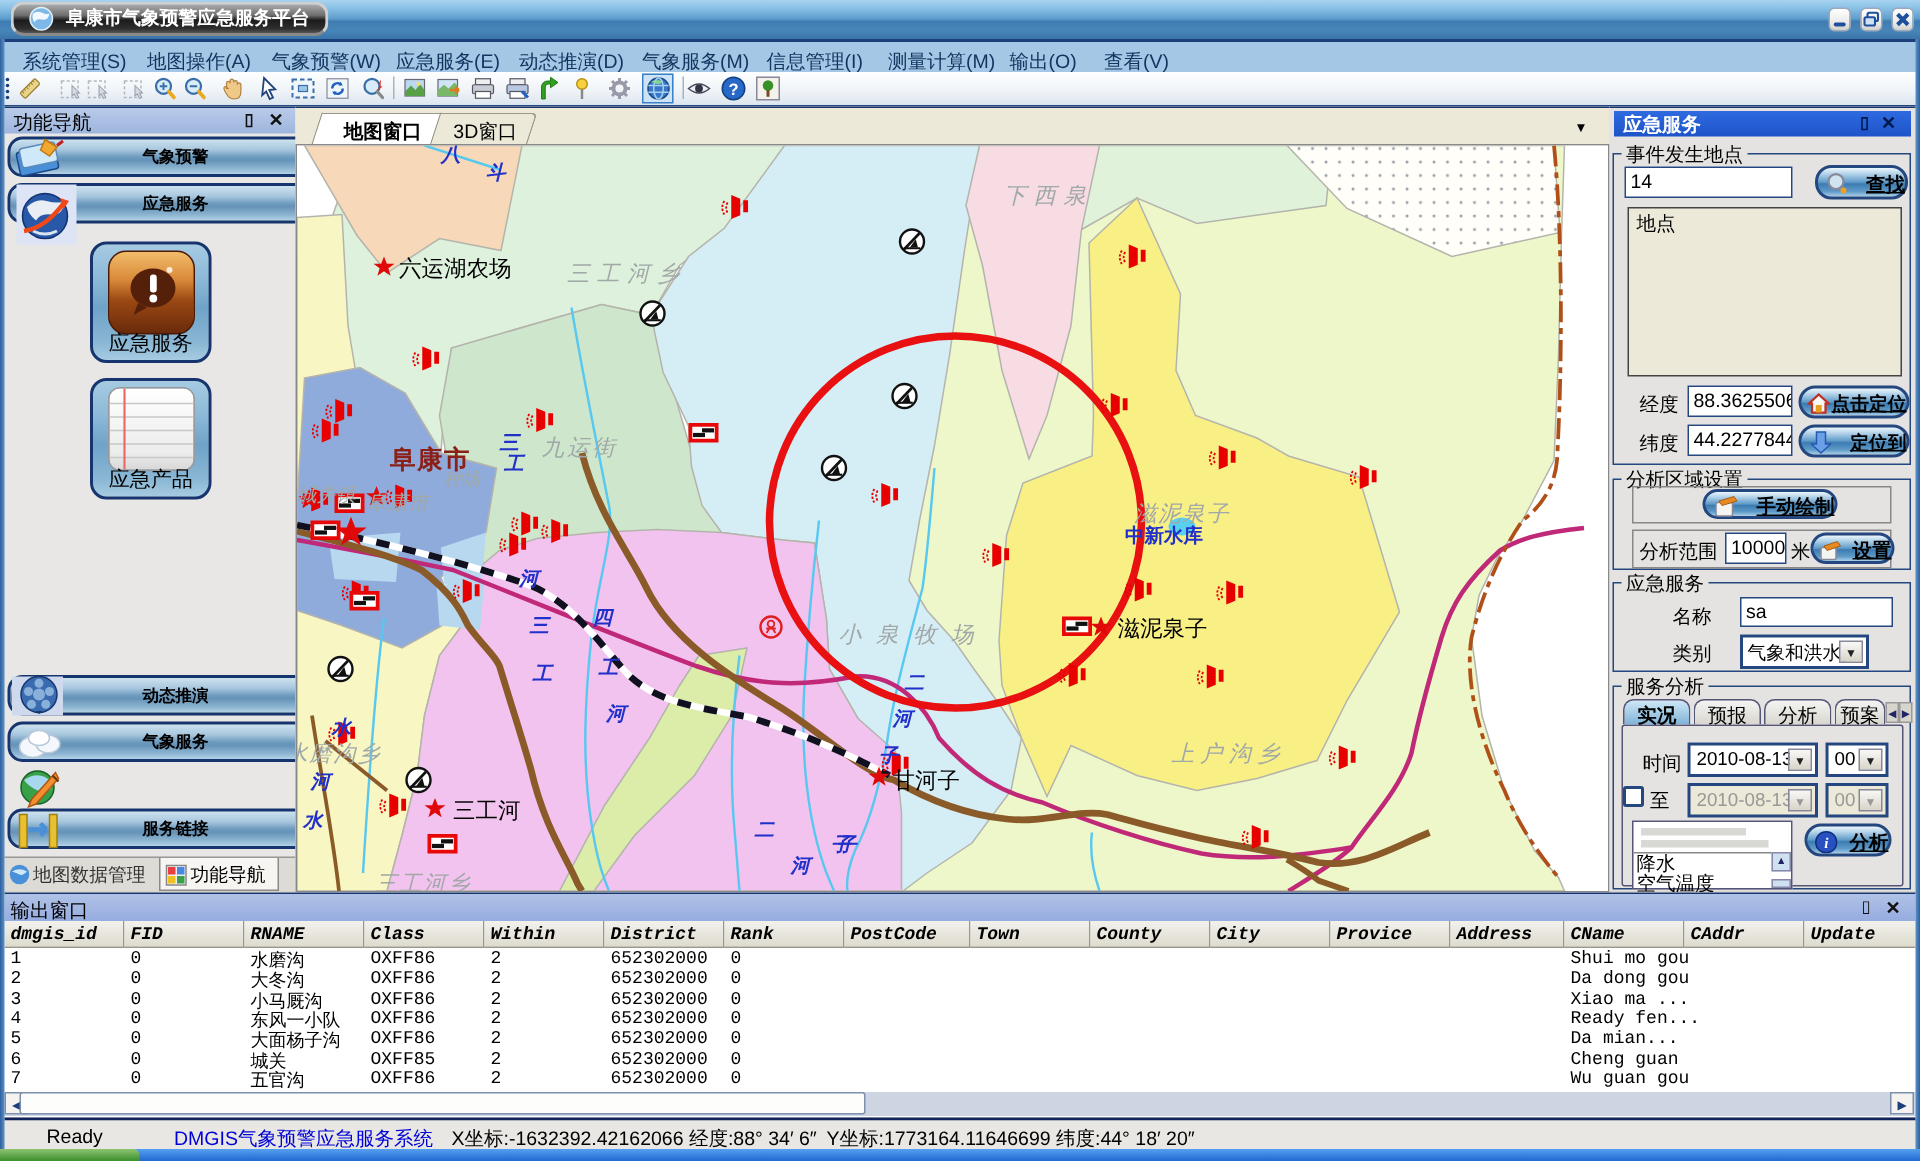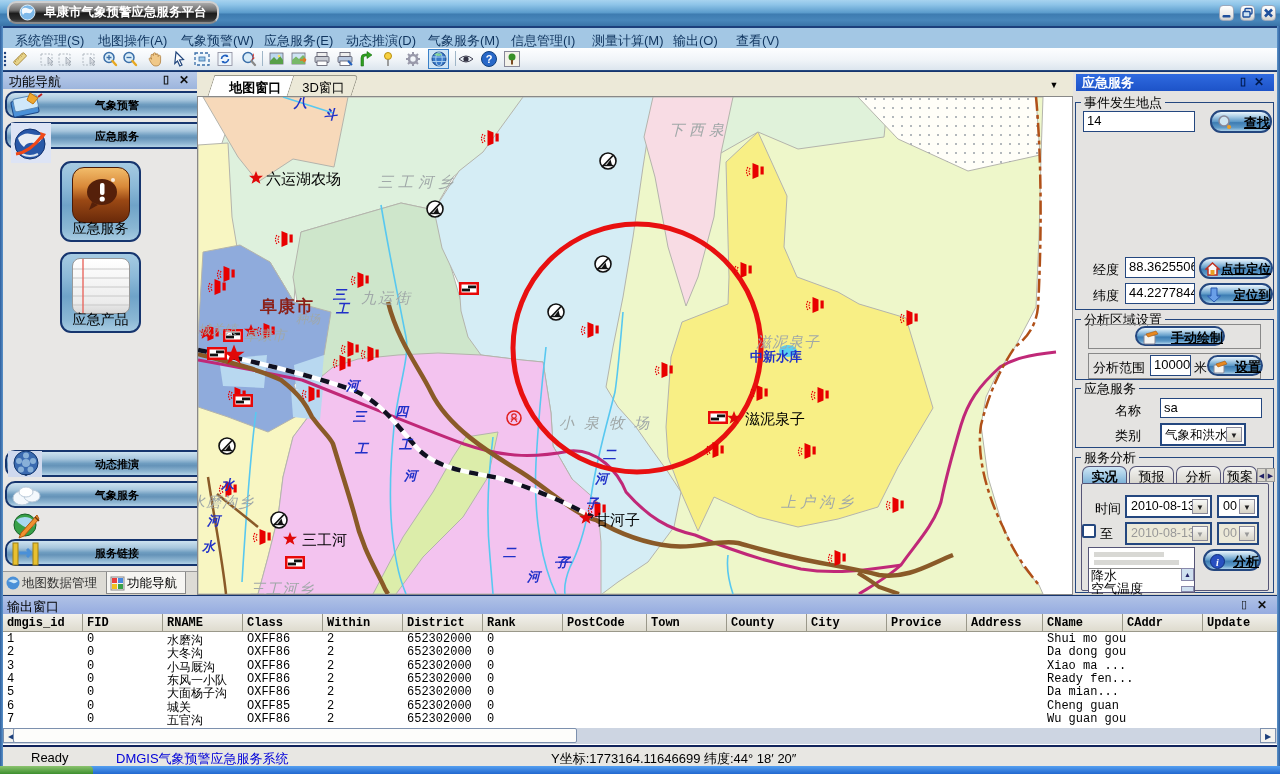--- a/index.html
+++ b/index.html
@@ -52,21 +52,21 @@
   background:linear-gradient(180deg,#ecf6fc 0%,#b5d4ea 20%,#5e9ac8 50%,#3c7cb2 56%,#5e9ac8 82%,#aacfe8 100%);
   color:#000; font-size:13px; font-weight:bold; text-align:right; white-space:nowrap;text-decoration:underline; }
 .combo { position:absolute; background:#fff; border:2px solid #24477f; font-size:12.5px; color:#000; }
 .combo .arr { position:absolute; right:2px; top:2px; bottom:2px; width:16px; background:linear-gradient(180deg,#f8f8f6,#d8d4c8); border:1px solid #889; text-align:center; font-size:8px; padding-top:3px; color:#222; }
 .combo.dis { background:#ece9d8; color:#999; }
 .rtab { position:absolute; top:0; height:17px; border:1px solid #557; border-bottom:none; border-radius:7px 7px 0 0; background:linear-gradient(180deg,#f4f4f2,#d8d6ce); text-align:center; font-size:13px; padding-top:1px; color:#000; }
 .rtab.sel { background:linear-gradient(180deg,#cfe7f6,#7fb3d8); font-weight:bold; }
 #outputwin { position:absolute; left:3px; top:595px; width:1274px; height:150px; background:#fff; }
 #ophead { position:absolute; left:0; top:0; width:1274px; height:19px; background:linear-gradient(180deg,#b0c2e6,#96ace0); border-top:1px solid #16356e; font-size:13px; color:#000; padding:2px 0 0 4px; }
 #optable { position:absolute; left:0; top:19px; width:1274px; height:114px; background:#fff; overflow:hidden; font-family:"Liberation Mono", monospace; font-size:12px; }
-.ocol { position:absolute; top:0; height:18px; background:linear-gradient(180deg,#f2f1ec,#dedbce); border-right:1px solid #9a988a; border-bottom:1px solid #9a988a; padding:2px 0 0 4px; font-weight:bold; white-space:nowrap; }
+.ocol { position:absolute; top:0; height:18px; background:linear-gradient(180deg,#f2f1ec,#dedbce); border-right:1px solid #9a988a; border-bottom:1px solid #9a988a; padding:2px 0 0 4px; font-weight:bold; white-space:nowrap;font-style:italic; }
 .orow { position:absolute; left:0; width:1274px; height:13px; }
 .ocell { position:absolute; top:-1px; padding-left:4px; white-space:nowrap; }
 #hscroll { position:absolute; left:0; top:133px; width:1274px; height:16px; background:#cdd5e2; }
 #hthumb { position:absolute; left:10px; top:0px; width:564px; height:15px; background:#fdfdfb; border:1px solid #7c90ae; border-radius:2px; }
 .sbtn { position:absolute; top:0; width:16px; height:15px; background:#f4f3ef; border:1px solid #7c90ae; color:#1c3f7b; font-size:8px; text-align:center; padding-top:3px; }
 #statusbar { position:absolute; left:3px; top:747px; width:1274px; height:19px; background:#e8e7e3; font-size:13px; color:#000; }
 #sline { position:absolute; left:3px; top:745px; width:1274px; height:2px; background:#11245c; }
 #taskbar { position:absolute; left:0; top:766px; width:1280px; height:8px; background:linear-gradient(180deg,#55a0f0,#2268d0); }
 #startbtn { position:absolute; left:0; top:766px; width:93px; height:8px; background:linear-gradient(180deg,#8cc470,#3d8f2e); border-radius:0 4px 0 0; }
 .mapgray { font-style:italic; fill:#a0a8a8; }
@@ -497,20 +497,23 @@
     <div class="grplabel" style="left:8px;top:22px">事件发生地点</div>
     <div class="txt" style="left:10px;top:39px;width:112px;height:21px">14</div>
     <div class="pill" style="left:137px;top:38px;width:62px;height:23px;padding-top:2px">
       <svg class="abs" style="left:5px;top:2px" width="16" height="16">
           <circle cx="7" cy="7" r="5" fill="#cfe4f0" stroke="#889" stroke-width="1.5"></circle>
           <path d="M10.5 10.5 l3.5 3.5" stroke="#889" stroke-width="2"></path>
           <circle cx="12" cy="13" r="2" fill="#f0a020"></circle>
         </svg>
       <span style="margin-left:14px">查找</span>
     </div>
+    <div class="abs" style="left:12px;top:66px;width:183px;height:113px;border:1px solid #444;background:#ece9d8">
+      <div class="lvhead" style="position:absolute;left:0;top:0;width:100%;height:18px;font-size:13px;padding:1px 0 0 5px">地点</div>
+    </div>
     <div class="abs" style="left:20px;top:189px;font-size:13px">经度</div>
     <div class="txt" style="left:52px;top:185px;width:70px;height:21px">88.3625506:</div>
     <div class="pill" style="left:126px;top:185px;width:74px;height:22px;padding-top:2px;font-size:12.5px">
       <svg class="abs" style="left:4px;top:3px" width="15" height="15">
           <path d="M7.5 1 L14 7 h-2 v6 h-9 V7 h-2z" fill="#f8f8f8" stroke="#c03020" stroke-width="1.5"></path>
           <rect x="5.5" y="8" width="4" height="5" fill="#e8a020"></rect>
         </svg>
       <span style="margin-left:13px">点击定位</span>
     </div>
     <div class="abs" style="left:20px;top:215px;font-size:13px">纬度</div>
@@ -690,20 +693,21 @@
     <div id="hscroll">
       <div class="sbtn" style="left:0">◀</div>
       <div id="hthumb"></div>
       <div class="sbtn" style="left:1257px">▶</div>
     </div>
   </div>
   <div id="sline"></div>
   <div id="statusbar">
     <span class="abs" style="left:28px;top:3px">Ready</span>
     <span class="abs" style="left:113px;top:3px;color:#0000d8">DMGIS气象预警应急服务系统</span>
+    <span class="abs" style="left:298px;top:3px">X坐标:-1632392.42162066 经度:88° 34′ 6″</span>
     <span class="abs" style="left:548px;top:3px">Y坐标:1773164.11646699 纬度:44° 18′ 20″</span>
   </div>
   <div id="taskbar"></div>
   <div id="startbtn"></div>
   <div class="frameL"></div>
   <div class="frameR"></div>
 
 </div>
 
 </body></html>

